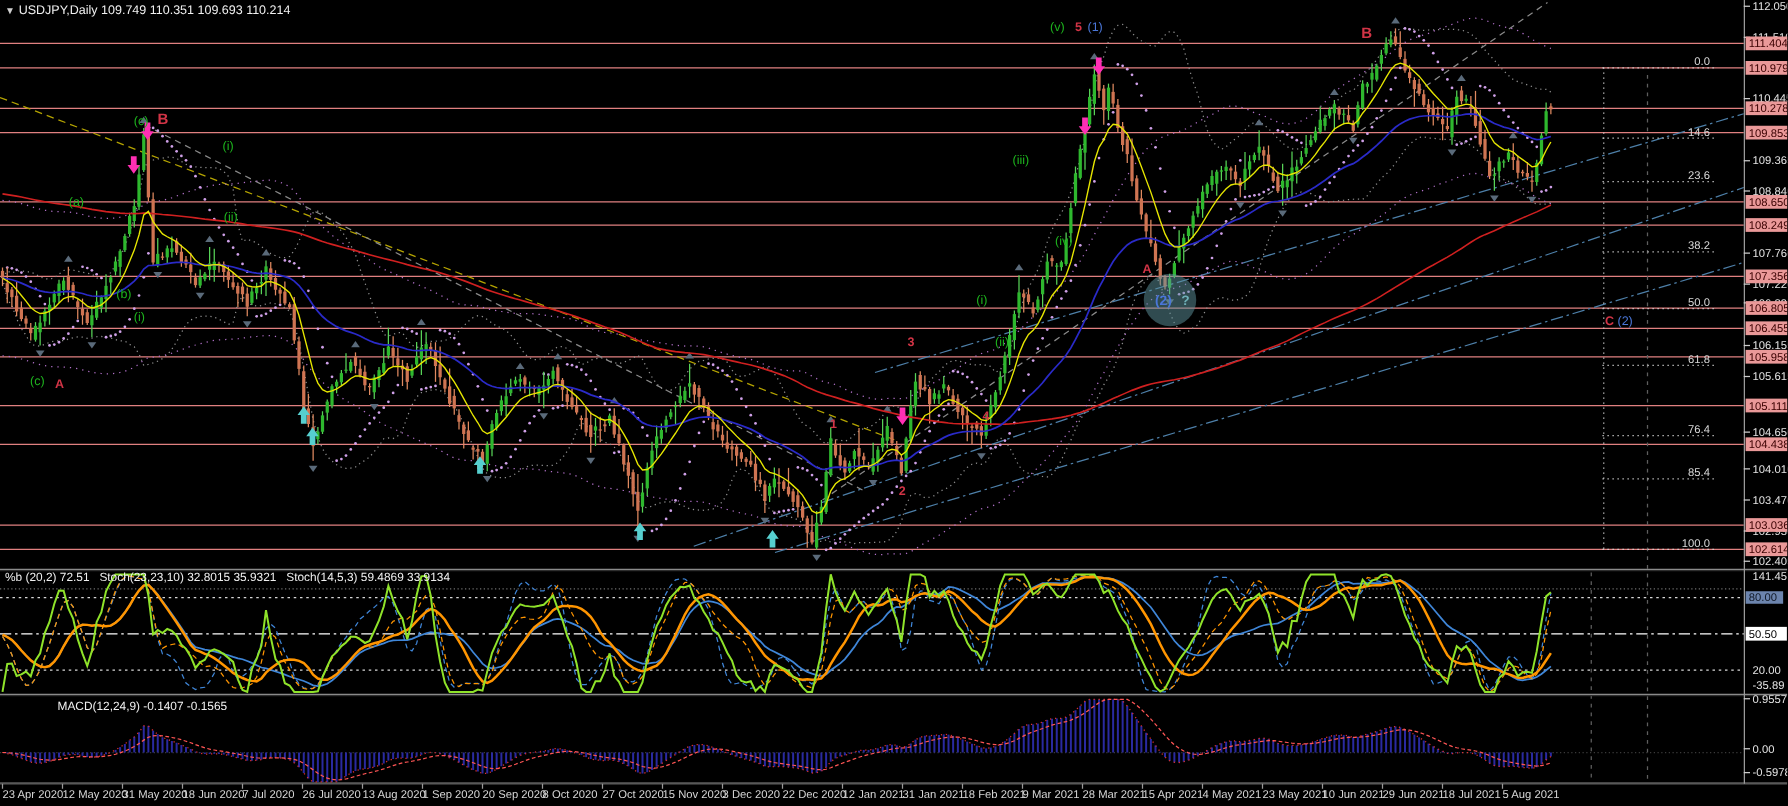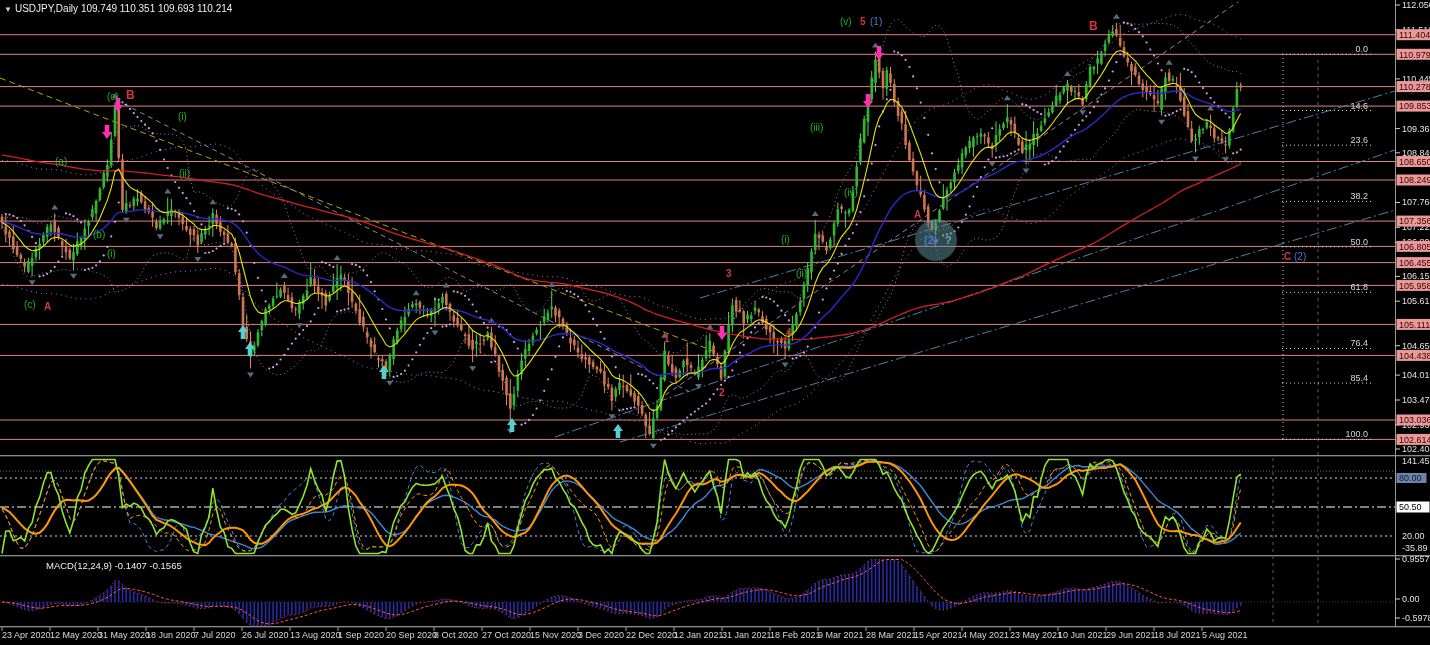--- a/index.html
+++ b/index.html
@@ -1641,14 +1641,15 @@
         <text x="1058" y="638" fill="#d6d6d6" font-size="9" font-family="&quot;Liberation Sans&quot;,sans-serif" text-anchor="start">10 Jun 2021</text>
         <line x1="1106" y1="627" x2="1106" y2="631" stroke="#999999"></line>
         <text x="1106" y="638" fill="#d6d6d6" font-size="9" font-family="&quot;Liberation Sans&quot;,sans-serif" text-anchor="start">29 Jun 2021</text>
         <line x1="1154" y1="627" x2="1154" y2="631" stroke="#999999"></line>
         <text x="1154" y="638" fill="#d6d6d6" font-size="9" font-family="&quot;Liberation Sans&quot;,sans-serif" text-anchor="start">18 Jul 2021</text>
         <line x1="1202" y1="627" x2="1202" y2="631" stroke="#999999"></line>
         <text x="1202" y="638" fill="#d6d6d6" font-size="9" font-family="&quot;Liberation Sans&quot;,sans-serif" text-anchor="start">5 Aug 2021</text>
       </g>
     </svg>
   <div id="title" class="ovl"><span class="ico">▼</span><span>USDJPY,Daily</span><span> </span><span>109.749 110.351 109.693 110.214</span></div>
+  <div id="stochLabel" class="ovl">%b (20,2) 72.51   Stoch(23,23,10) 32.8015 35.9321   Stoch(14,5,3) 59.4869 33.9134</div>
   <div id="macdLabel" class="ovl">MACD(12,24,9) -0.1407 -0.1565</div>
 </div>
 
 </body></html>

